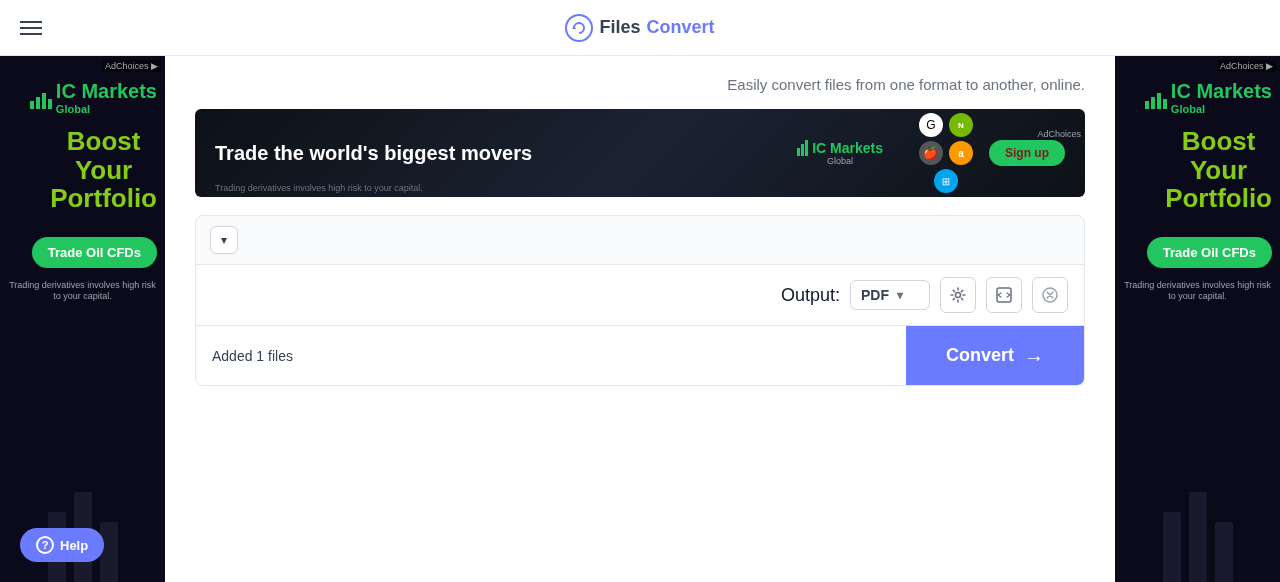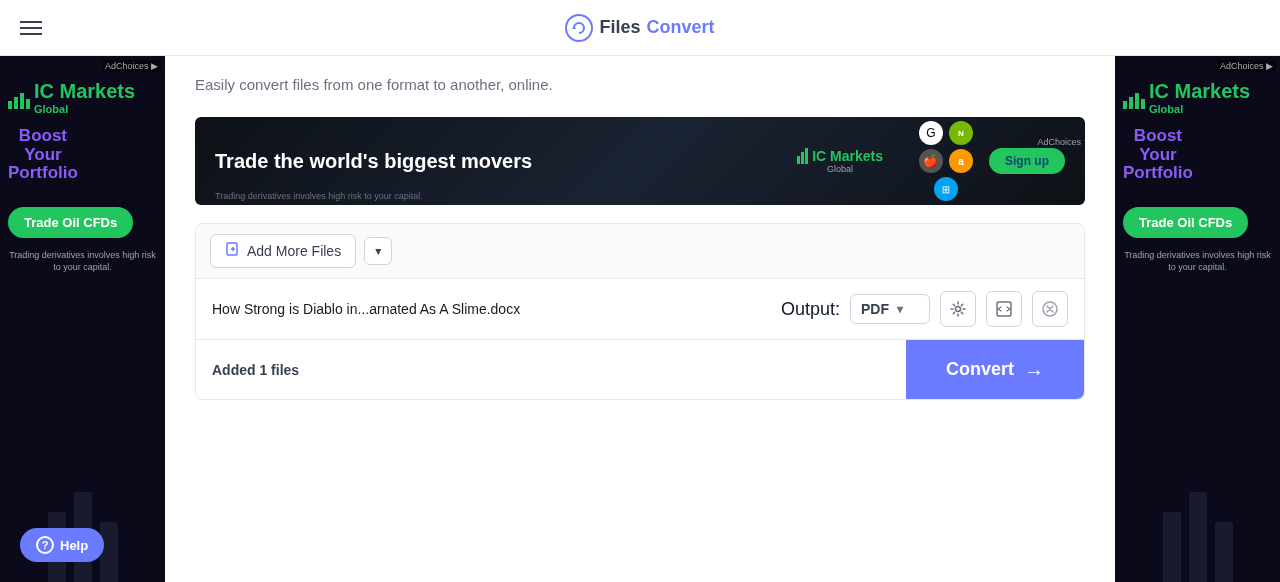--- a/index.html
+++ b/index.html
@@ -65,21 +65,21 @@
 
     
     .side-ad {
       width: 165px;
       flex-shrink: 0;
       background: #0a0a1a;
       position: relative;
       overflow: hidden;
       display: flex;
       flex-direction: column;
-      align-items: flex-start;
+      align-items: flex-end;
       padding: 8px;
     }
     .ad-choices {
       position: absolute;
       top: 4px;
       right: 4px;
       font-size: 9px;
       color: #aaa;
       background: rgba(0,0,0,0.5);
       padding: 1px 3px;
@@ -102,22 +102,22 @@
       width: 4px;
       background: #22c55e;
     }
     .ad-brand-name {
       font-size: 20px;
       font-weight: 800;
       color: #fff;
     }
     .ad-brand-name span { color: #22c55e; }
     .ad-heading {
-      color: #8b5cf6;
-      font-size: 17px;
+      color: #84cc16;
+      font-size: 26px;
       font-weight: 800;
       text-align: center;
       line-height: 1.1;
       margin: 12px 0 8px;
     }
     .ad-button {
       background: #22c55e;
       color: #fff;
       border: none;
       border-radius: 20px;
@@ -144,22 +144,22 @@
     .page-title {
       font-size: 42px;
       font-weight: 800;
       color: #1a1a1a;
       text-align: center;
       margin-bottom: 8px;
     }
     .page-subtitle {
       font-size: 15px;
       color: #6b7280;
-      text-align: left;
-      margin-bottom: 24px;
+      text-align: right;
+      margin-bottom: 16px;
     }
 
     
     .ad-banner {
       width: 100%;
       height: 88px;
       background: linear-gradient(135deg, #0d1117 0%, #1a2332 50%, #0d1117 100%);
       border-radius: 6px;
       margin-bottom: 18px;
       display: flex;
@@ -186,21 +186,21 @@
       font-weight: 800;
     }
     .ad-banner-brand-name span { color: #22c55e; }
     .ad-banner-sub {
       color: #9ca3af;
       font-size: 9px;
       text-align: center;
     }
     .ad-banner-signup {
       background: #22c55e;
-      color: #0c4a6e;
+      color: #7f1d1d;
       border: none;
       border-radius: 16px;
       padding: 6px 16px;
       font-size: 12px;
       font-weight: 700;
       cursor: pointer;
     }
     .ad-banner-disclaimer {
       position: absolute;
       bottom: 4px;
@@ -347,21 +347,20 @@
     .bottom-row {
       display: flex;
       align-items: center;
       background: #fff;
     }
     .files-count {
       flex: 1;
       padding: 0 16px;
       font-size: 14px;
       color: #374151;
-      font-weight: bold;
     }
     .convert-btn {
       background: #6b7bff;
       color: #fff;
       border: none;
       padding: 18px 40px;
       font-size: 18px;
       font-weight: 600;
       cursor: pointer;
       display: flex;
@@ -494,38 +493,27 @@
       </div>
       <div style="display:flex;flex-direction:column;align-items:center;gap:8px;">
         <button class="ad-banner-signup">Sign up</button>
       </div>
       <div class="ad-banner-disclaimer">Trading derivatives involves high risk to your capital.</div>
     </div>
 
     <div class="converter-area">
 
       <div class="toolbar">
-        <button class="add-files-btn">
-          <span class="btn-icon">
-            <svg width="16" height="16" viewBox="0 0 16 16" fill="none">
-              <rect x="2" y="2" width="10" height="12" rx="1" stroke="#6b7bff" stroke-width="1.5" fill="none"></rect>
-              <line x1="6" y1="8" x2="10" y2="8" stroke="#6b7bff" stroke-width="1.5"></line>
-              <line x1="8" y1="6" x2="8" y2="10" stroke="#6b7bff" stroke-width="1.5"></line>
-            </svg>
-          </span>
-          <span>Add More Files</span>
-        </button>
         <button class="dropdown-arrow-btn">
           <span>▾</span>
         </button>
       </div>
 
       <div class="file-row">
         <div class="file-info">
-          <div class="file-name">How Strong is Diablo in...arnated As A Slime.docx</div>
         </div>
         <div class="output-section">
           <span class="output-label">Output:</span>
           <div class="output-select">
             <span>PDF</span>
             <span class="output-select-arrow">▾</span>
           </div>
           <button class="action-icon-btn">
             <svg width="18" height="18" viewBox="0 0 18 18" fill="none">
               <circle cx="9" cy="9" r="2.5" stroke="#6b7280" stroke-width="1.5"></circle>

